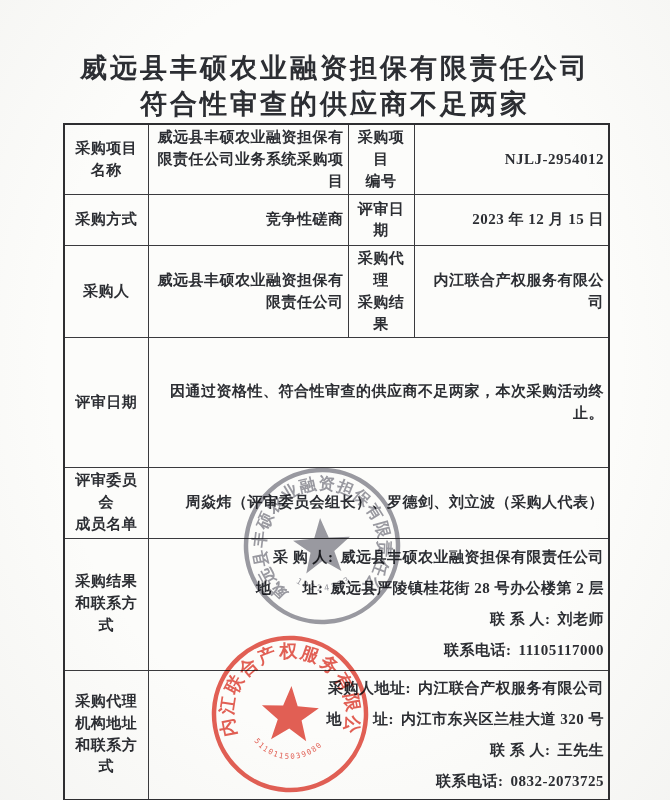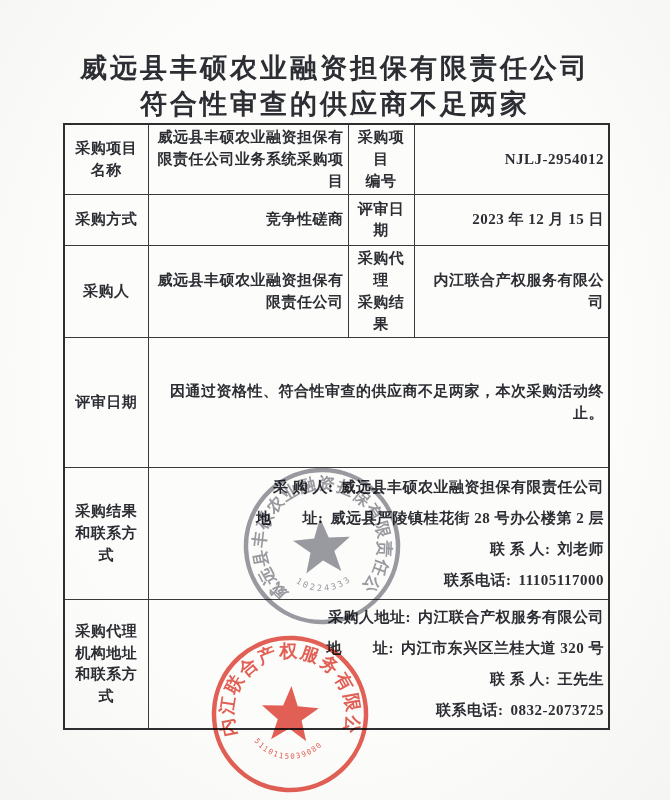--- a/index.html
+++ b/index.html
@@ -82,20 +82,27 @@
       <td class="lab">
         <div>采购代理</div>
         <div>采购结果</div>
       </td>
       <td class="val-c">内江联合产权服务有限公司</td>
     </tr>
     <tr style="height:130px">
       <td class="lab">评审日期</td>
       <td class="val-l" colspan="3">因通过资格性、符合性审查的供应商不足两家，本次采购活动终止。</td>
     </tr>
+    <tr style="height:54px">
+      <td class="lab">
+        <div>评审委员会</div>
+        <div>成员名单</div>
+      </td>
+      <td class="val-l" colspan="3">周焱炜（评审委员会组长）、罗德剑、刘立波（采购人代表）</td>
+    </tr>
     <tr style="height:132px">
       <td class="lab">
         <div>采购结果</div>
         <div>和联系方式</div>
       </td>
       <td class="val-l" colspan="3">
         <div class="kv"><span class="k">采 购 人:</span><span>威远县丰硕农业融资担保有限责任公司</span></div>
         <div class="kv"><span class="k">地　　址:</span><span>威远县严陵镇桂花街 28 号办公楼第 2 层</span></div>
         <div class="kv"><span class="k">联 系 人:</span><span>刘老师</span></div>
         <div class="kv"><span class="k">联系电话:</span><span>11105117000</span></div>

